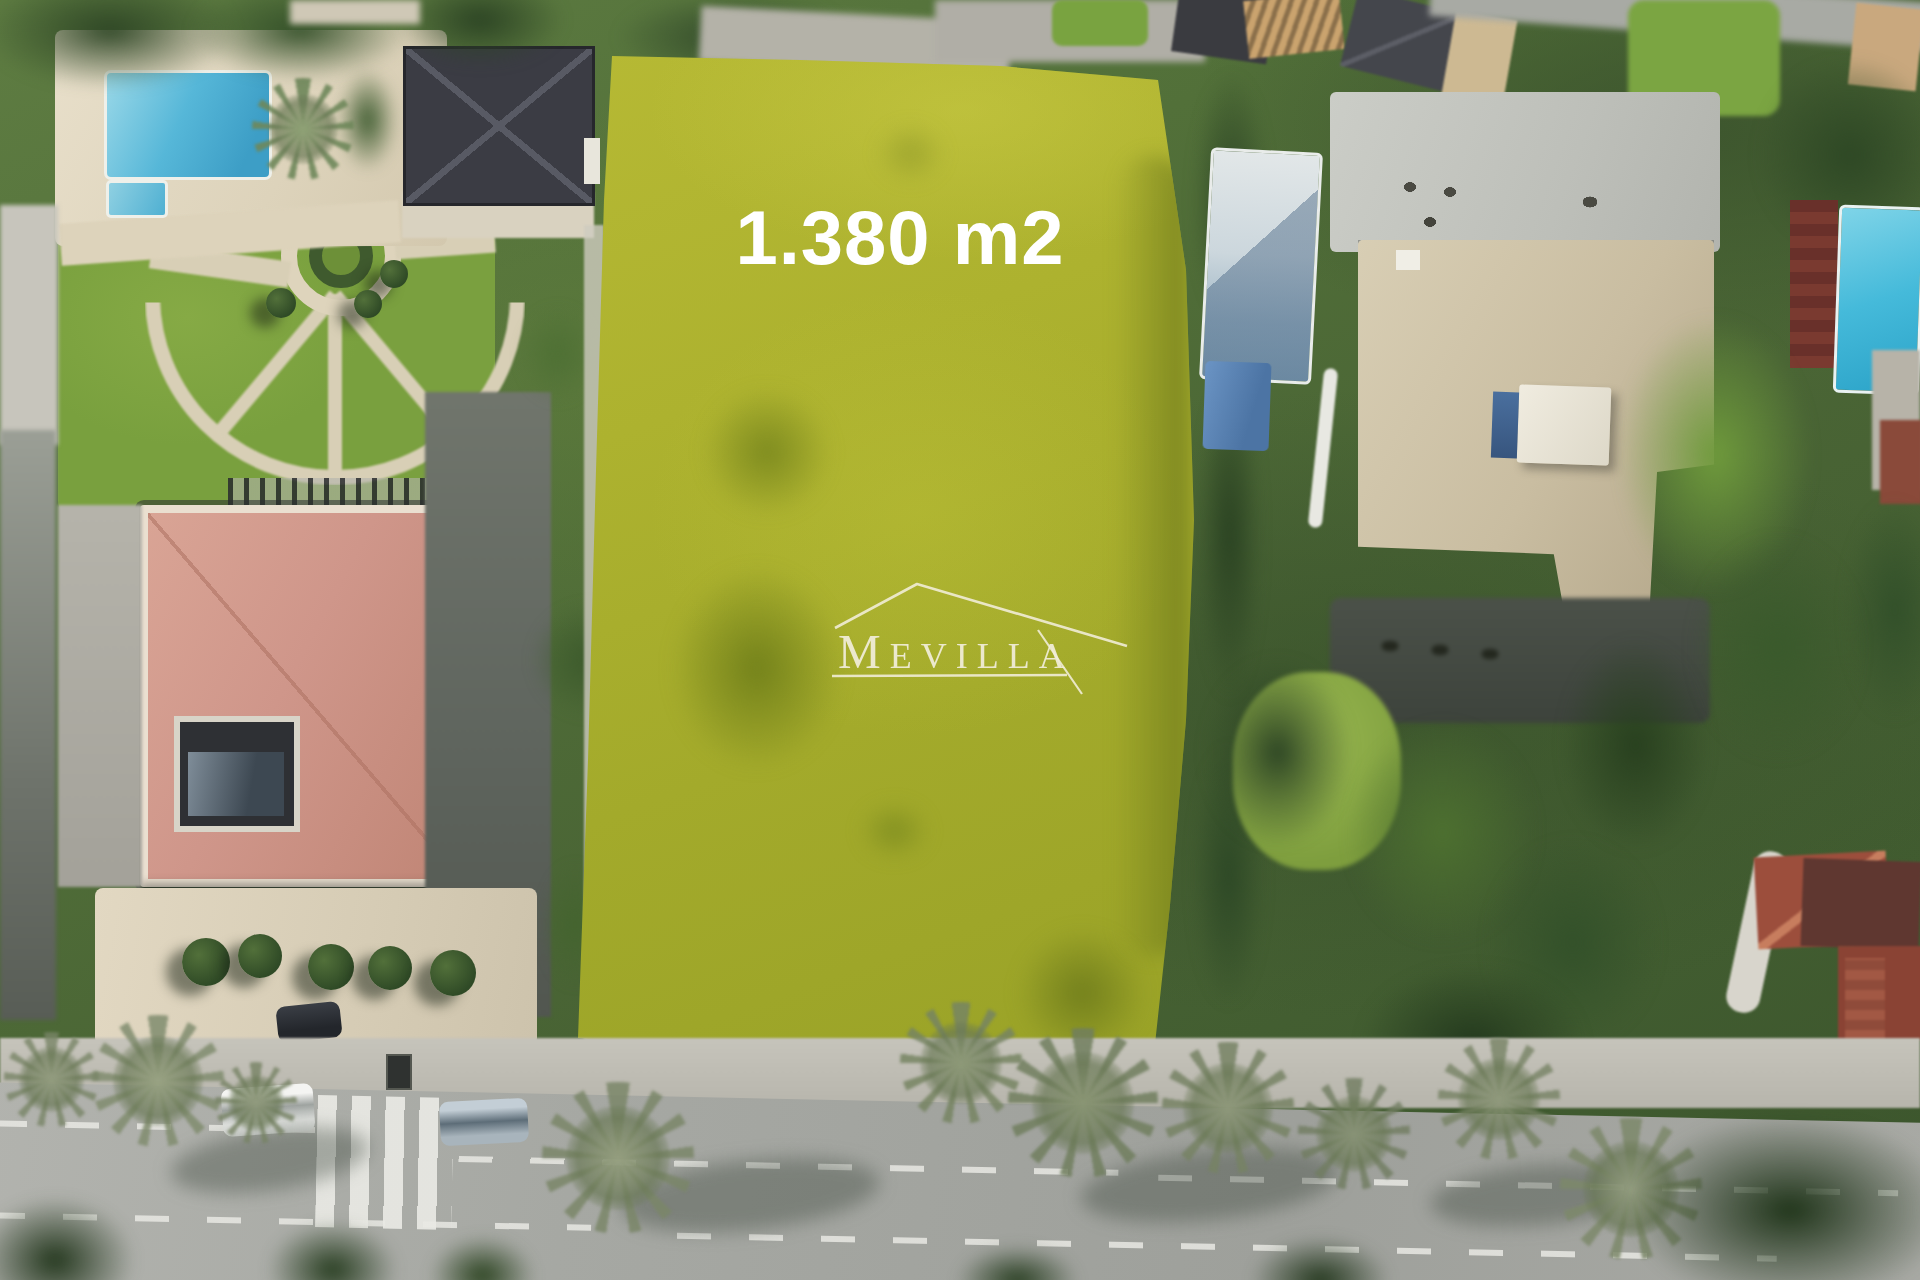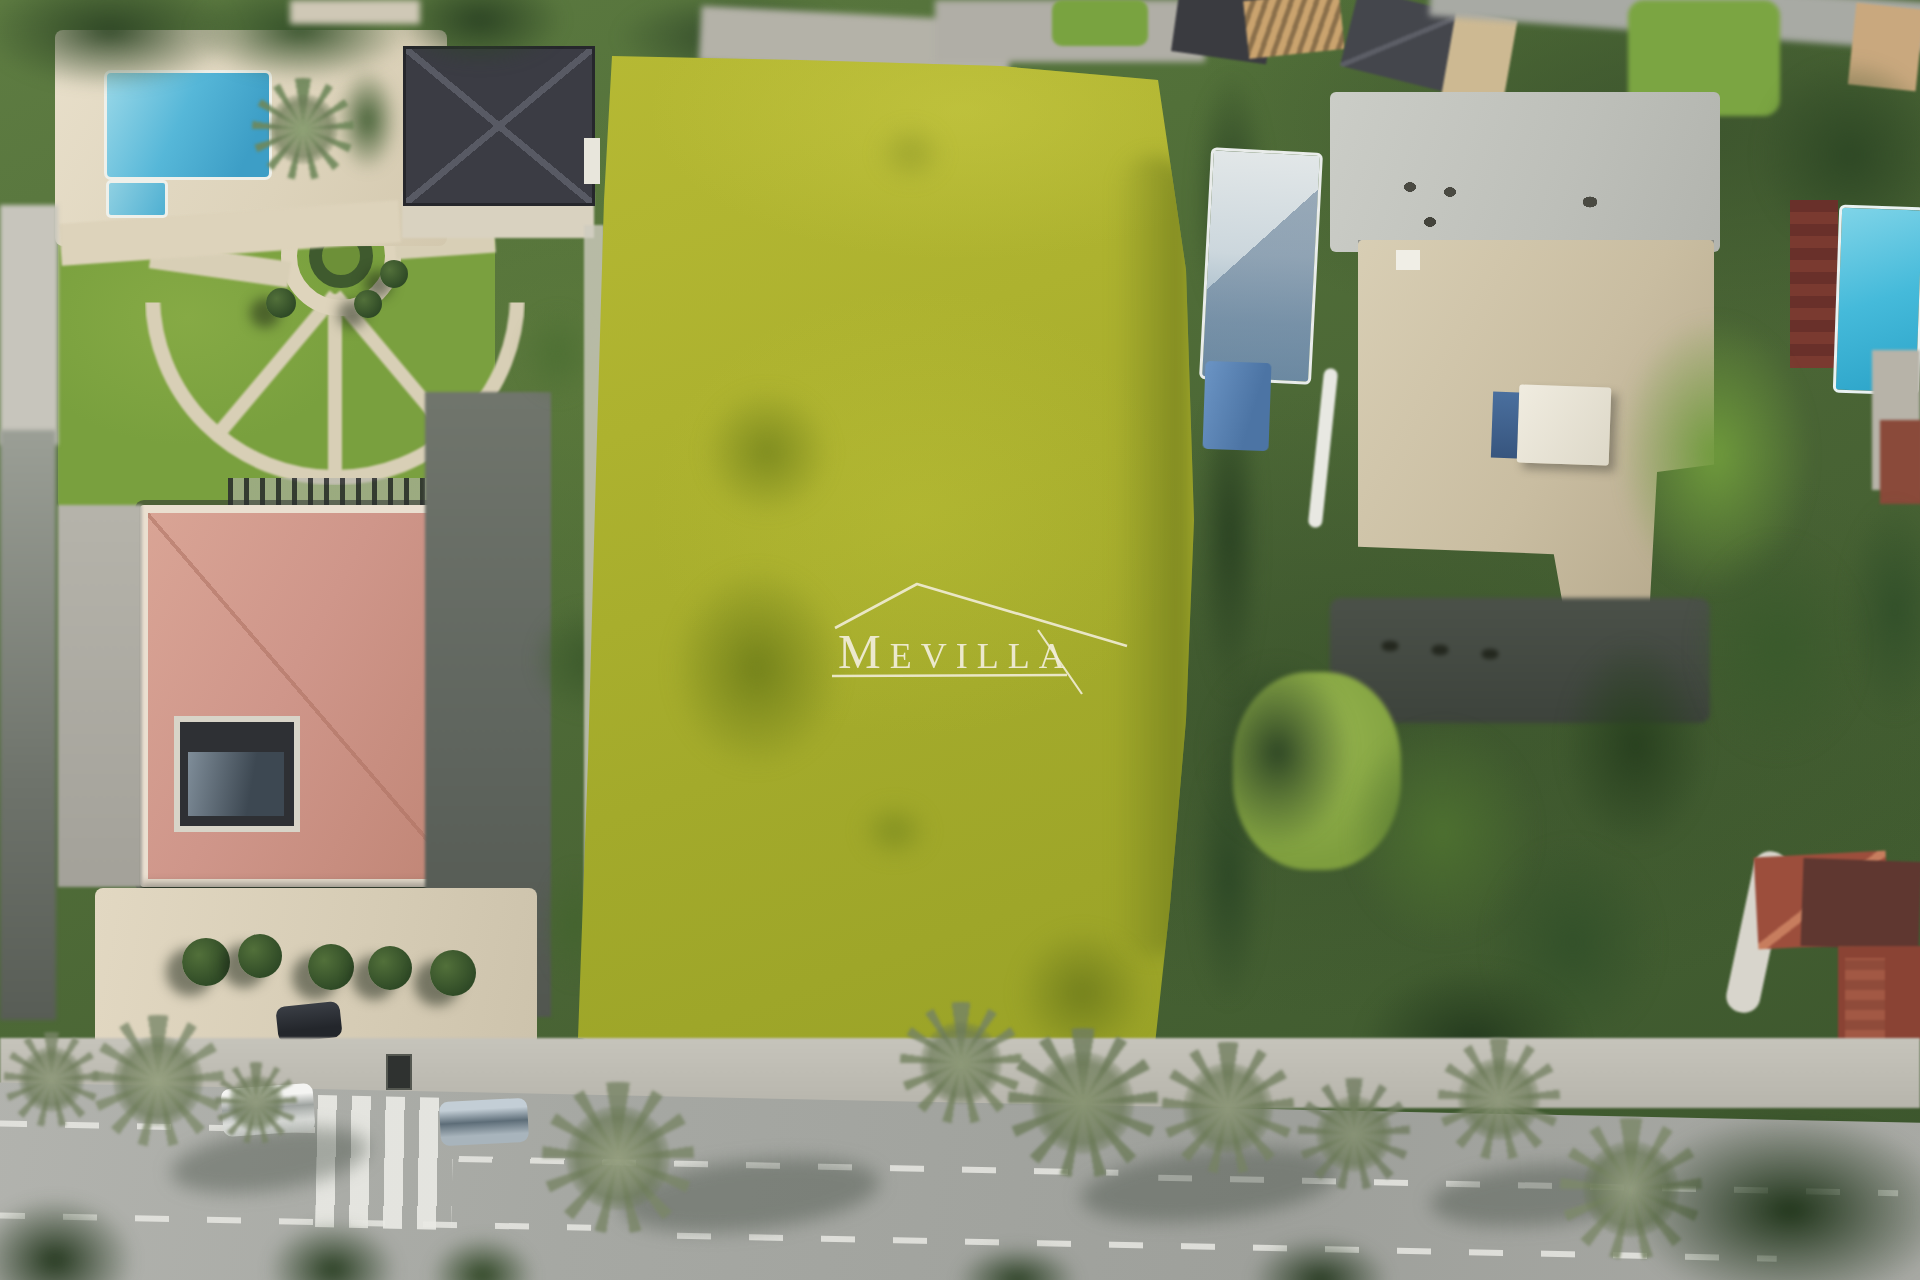--- a/index.html
+++ b/index.html
@@ -149,20 +149,21 @@
   <div class="abs" style="left:1845px;top:958px;width:40px;height:82px;background:repeating-linear-gradient(0deg,#a25844 0 10px,#8f4b3a 10px 20px);filter:blur(1px);"></div>
 
   <div class="plot" style="color:#adb22f;">
     <div class="plot-blob" style="left:118px;top:325px;width:158px;height:158px;background:radial-gradient(closest-side,rgba(122,136,30,.95),rgba(122,136,30,0) 82%);"></div>
     <div class="plot-blob" style="left:82px;top:495px;width:210px;height:250px;background:radial-gradient(closest-side,rgba(112,127,26,.95),rgba(112,127,26,0) 82%);"></div>
     <div class="plot-blob" style="left:282px;top:748px;width:85px;height:70px;background:radial-gradient(closest-side,rgba(125,140,32,.9),rgba(125,140,32,0) 82%);"></div>
     <div class="plot-blob" style="left:298px;top:68px;width:85px;height:75px;background:radial-gradient(closest-side,rgba(140,150,40,.6),rgba(140,150,40,0) 82%);"></div>
     <div class="plot-blob" style="left:545px;top:108px;width:75px;height:800px;border-radius:40px;background:linear-gradient(to left, rgba(110,122,28,.75), rgba(110,122,28,0));"></div>
     <div class="plot-blob" style="left:432px;top:865px;width:160px;height:160px;background:radial-gradient(closest-side,rgba(104,118,26,.8),rgba(104,118,26,0) 82%);"></div>
 
+    <div class="area-label" style="color:#ffffff;">1.380 m2</div>
 
     <div class="wm" style="color:#f2eedb;">
       <svg width="320" height="200" viewBox="0 0 320 200" style="position:absolute;left:0;top:0;">
         <polyline points="13,62 95,18 305,80" fill="none" stroke="#f2eedb" stroke-opacity="0.88" stroke-width="2.6" stroke-linejoin="round"></polyline>
         <line x1="10" y1="110" x2="245" y2="109" stroke="#f2eedb" stroke-opacity="0.88" stroke-width="2.4"></line>
         <line x1="216" y1="64" x2="260" y2="128" stroke="#f2eedb" stroke-opacity="0.88" stroke-width="2.2"></line>
       </svg>
       <div class="wm-text">
         <span class="wm-initial">M</span>
           <span class="wm-rest">EVILLA</span>

